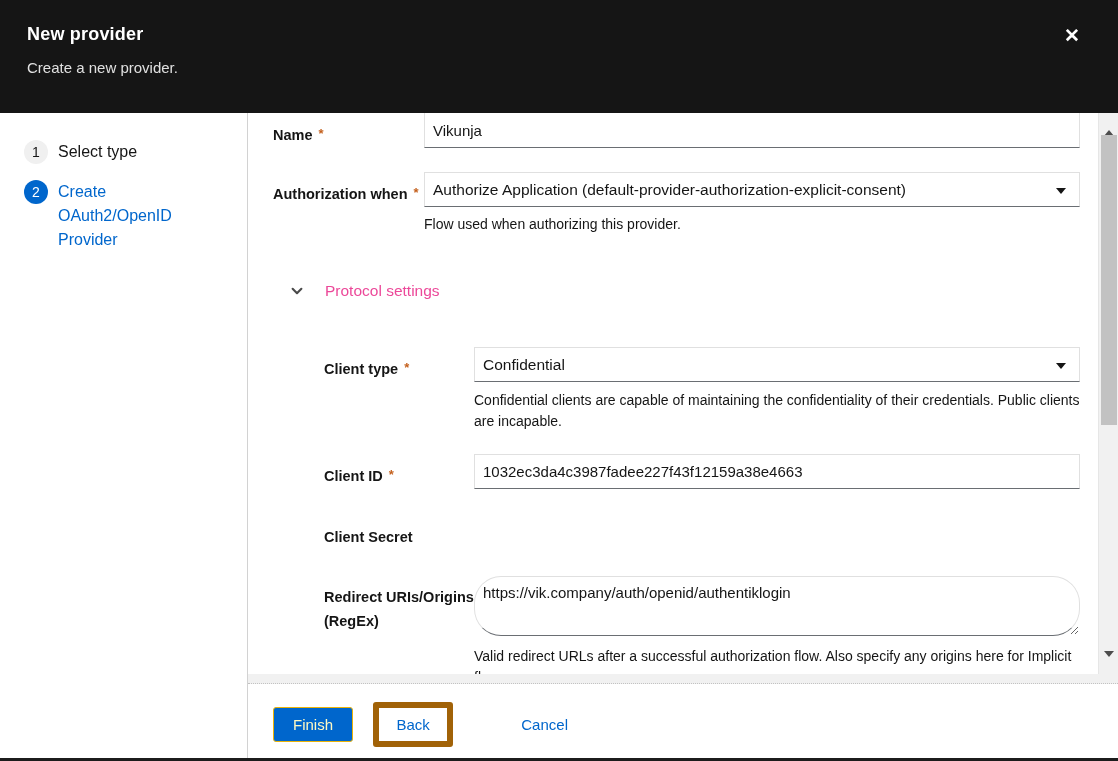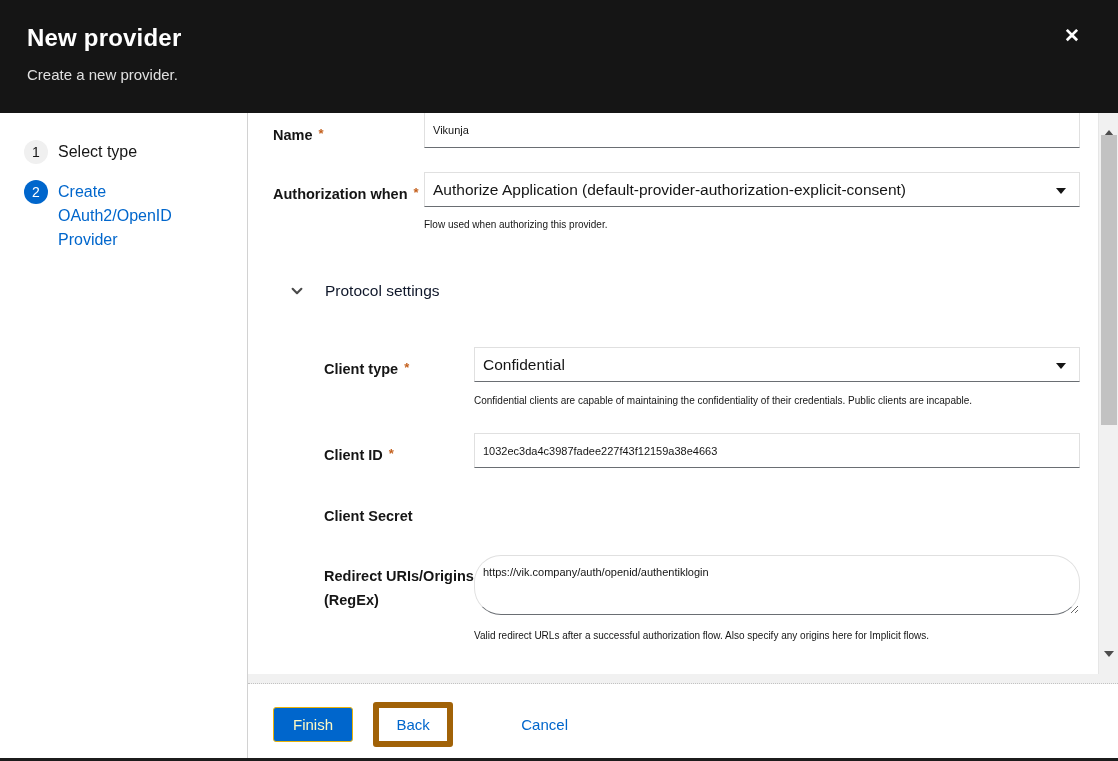--- a/index.html
+++ b/index.html
@@ -10,21 +10,21 @@
     color:#151515;
     overflow:hidden;
   }
   .modal { width:1118px; height:758px; background:#fff; display:flex; flex-direction:column; }
 
   
   .wiz-header {
     height:113px; background:#151515; color:#fff;
     padding:24px 27px 0 27px; position:relative; flex:0 0 auto;
   }
-  .wiz-title { font-size:24px; font-weight:700; letter-spacing:.2px; }
+  .wiz-title { font-size:18px; font-weight:700; letter-spacing:.2px; }
   .wiz-subtitle { font-size:15px; color:#e0e0e0; margin-top:14px; }
   .close-btn {
     position:absolute; top:24px; right:34px; width:24px; height:24px;
     background:none; border:none; color:#fff; font-size:19px; font-weight:700;
     cursor:pointer; line-height:24px; text-align:center; padding:0;
   }
 
   
   .wiz-body { flex:1 1 auto; display:flex; min-height:0; background:#fff; }
 
@@ -47,40 +47,40 @@
     overflow:hidden; padding:0 18px 0 25px;
   }
 
   .row { display:flex; }
   .lbl { flex:0 0 151px; padding-top:9px; font-size:14.5px; font-weight:700; color:#151515; line-height:24px; }
   .req { color:#c4601d; font-size:13px; margin-left:6px; vertical-align:2px; }
   .ctl { flex:1 1 auto; min-width:0; }
 
   .txt, .sel, .ta {
     width:100%; height:35px; font-family:"Liberation Sans", sans-serif;
-    font-size:11px; color:#151515; background:#fff;
+    font-size:15px; color:#151515; background:#fff;
     border:1px solid #e0e0e0; border-bottom:1px solid #6a6e73;
     padding:0 30px 0 8px; border-radius:0;
   }
   .txt { padding-right:8px; }
   .txt.clip-top { border-top:none; }
   .selwrap { position:relative; }
   .sel-display { display:flex; align-items:center; height:35px; cursor:pointer;
     border:1px solid #e0e0e0; border-bottom:1px solid #6a6e73; background:#fff;
     font-size:15.5px; padding:0 34px 0 8px; position:relative; white-space:nowrap; overflow:hidden; }
   .caret {
     position:absolute; right:13px; top:15px; width:0; height:0;
     border-left:5px solid transparent; border-right:5px solid transparent;
     border-top:6px solid #151515;
   }
-  .help { font-size:10px; color:#151515; line-height:21px; margin-top:7px; }
+  .help { font-size:14px; color:#151515; line-height:21px; margin-top:7px; }
 
   .expander { display:flex; align-items:center; margin:47px 0 0 17px; cursor:pointer; }
   .chev { width:14px; height:14px; flex:0 0 14px; }
-  .expander-label { font-size:15.5px; margin-left:21px; color:#0f172a; }
+  .expander-label { font-size:15.5px; margin-left:21px; color:#ec4899; }
 
   .sub { padding-left:51px; margin-top:47px; }
   .sub .lbl { flex:0 0 150px; }
 
   .ta {
     height:60px; resize:both; padding:6px 8px; line-height:20px; overflow:hidden;border-radius:27px;
   }
 
   .mt24 { margin-top:24px; }
   .mt22 { margin-top:22px; }

